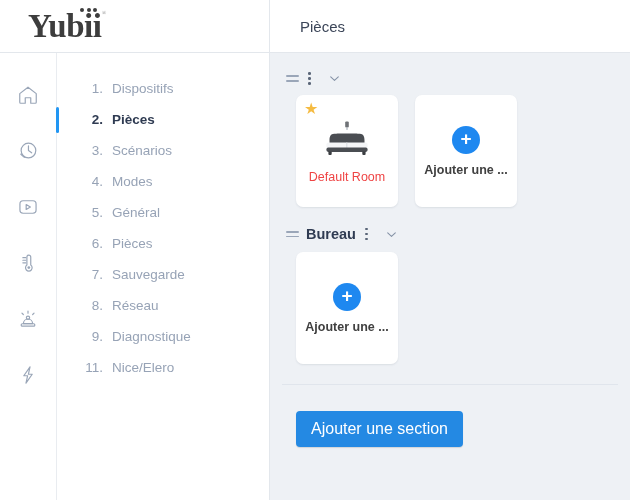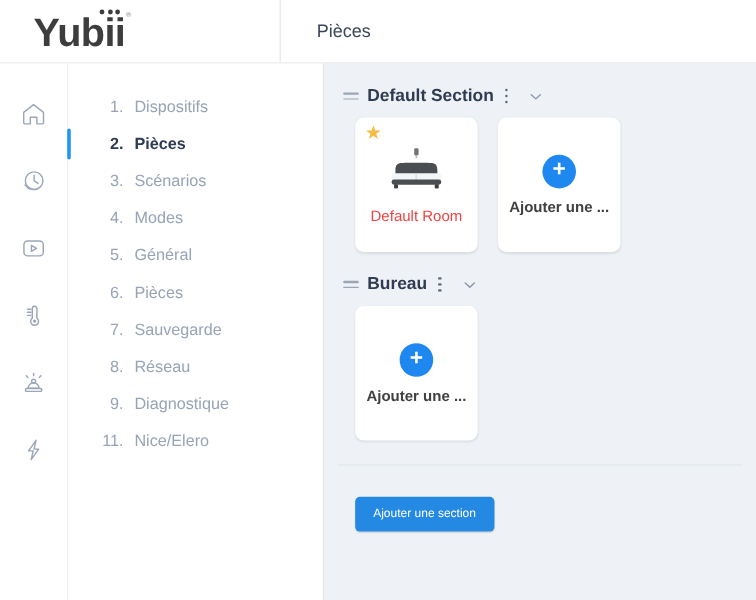--- a/index.html
+++ b/index.html
@@ -11,22 +11,22 @@
   }
   #app { position: relative; width: 630px; height: 500px; }
 
   
   .topbar {
     position: absolute; left: 0; top: 0; width: 630px; height: 53px;
     background: #ffffff; border-bottom: 1px solid #e3e7ec;
     display: flex; align-items: center;
   }
   .brand {
-    width: 234px; height: 52px; display: flex; align-items: center;
-    padding-left: 28px; border-right: 1px solid #e3e7ec;
+    width: 270px; height: 52px; display: flex; align-items: center;
+    padding-left: 28px; border-right: 1px solid #e3e7ec; font-family: Liberation Serif, serif;
   }
   .logo-wrap { position: relative; display: inline-block; }
   .logo-text {
     font-size: 33px; font-weight: bold; color: #3d3d3d;
     letter-spacing: -0.5px; line-height: 1;
   }
   .logo-dots {
     position: absolute; right: 4px; top: -2px;
     display: flex; gap: 2.5px; align-items: center;
   }
@@ -109,21 +109,21 @@
     display: flex; align-items: center; justify-content: center; margin-bottom: 9px;
   }
   .card.add .plus span { color: #fff; font-size: 19px; line-height: 1; font-weight: bold; margin-top: -2px; }
   .card.add .card-label { color: #404040; font-weight: bold; }
 
   .divider { height: 1px; background: #e0e5ec; margin: 20px 12px 0 12px; }
   .footer-area { padding: 26px 0 0 26px; }
   .btn-primary {
     display: inline-block; background: #2489e3; color: #ffffff;
     border: none; border-radius: 4px; padding: 9px 15px;
-    font-size: 10px; font-family: "Liberation Sans", sans-serif;
+    font-size: 16px; font-family: "Liberation Sans", sans-serif;
     box-shadow: 0 1px 1px rgba(0,0,0,.12); cursor: pointer;
   }
 </style>
 </head>
 <body>
 
 <div id="app">
 
   <div class="topbar">
     <div class="brand">
@@ -227,21 +227,20 @@
   </div>
 
   <div class="content">
 
     <div class="section">
       <div class="section-head">
         <span class="drag-handle">
             <i></i>
             <i></i>
           </span>
-        <span class="section-name">Default Section</span>
         <span class="kebab">
             <i></i>
             <i></i>
             <i></i>
           </span>
         <span class="chev">
           <svg width="13" height="13" viewBox="0 0 24 24" fill="none" stroke="#8592a6" stroke-width="2" stroke-linecap="round" stroke-linejoin="round">
               <path d="M5 9l7 6.5L19 9"></path>
             </svg>
         </span>

